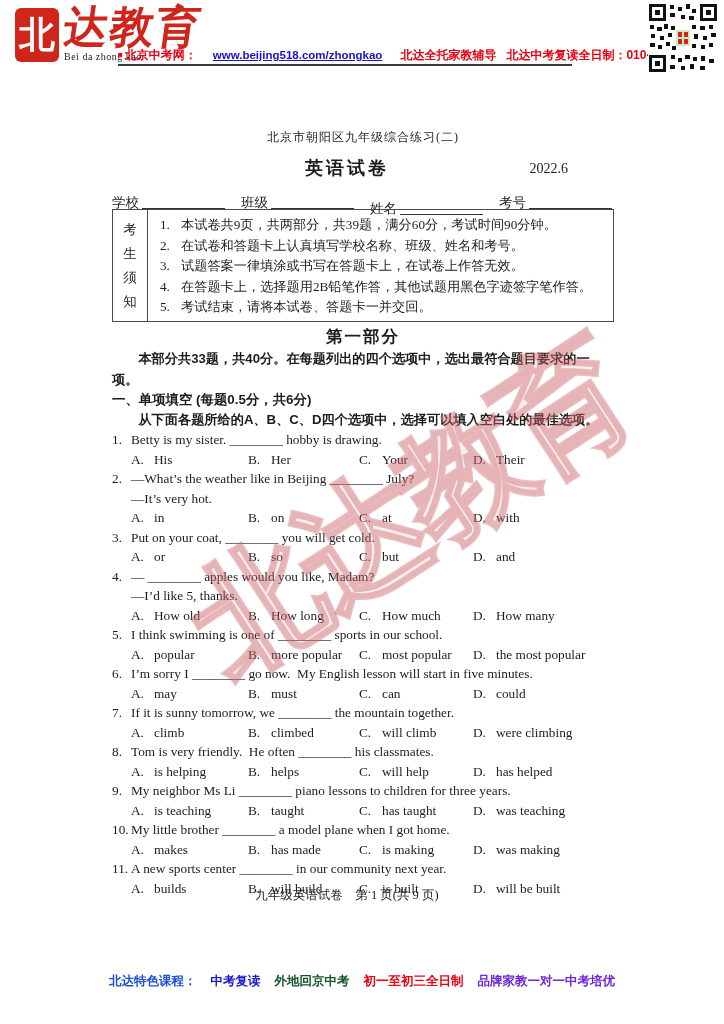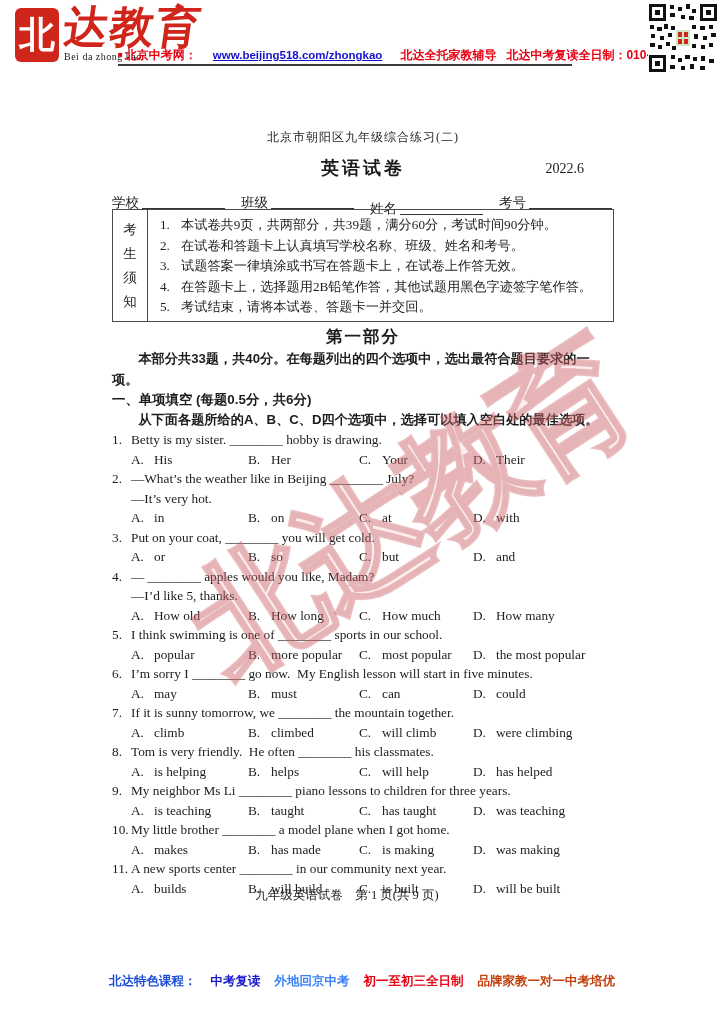--- a/index.html
+++ b/index.html
@@ -30,21 +30,21 @@
   .qr{position:absolute;right:6px;top:3px;width:70px;height:70px;}
   
   .watermark{
     position:absolute;left:150px;top:320px;width:520px;height:380px;z-index:3;pointer-events:none;
     display:flex;align-items:center;justify-content:center;transform:rotate(-33deg);
     font-family:"DejaVu Serif",serif;font-weight:bold;font-size:128px;letter-spacing:-6px;
     color:rgba(222,130,135,0.14);-webkit-text-stroke:3px rgba(201,92,98,0.40);white-space:nowrap;
   }
   
   .paper-title{position:absolute;top:129px;left:112px;width:502px;text-align:center;font-size:12px;letter-spacing:1px;z-index:2;}
-  .subject-row{position:absolute;top:156px;left:112px;width:502px;height:26px;z-index:2;}
+  .subject-row{position:absolute;top:156px;left:96px;width:502px;height:26px;z-index:2;}
   .subject{text-align:center;font-size:18px;font-weight:bold;letter-spacing:3px;
     font-family:"Liberation Sans","DejaVu Sans",sans-serif;}
   .exam-date{position:absolute;right:30px;top:5px;font-size:14px;font-weight:normal;}
   .fields-row{position:absolute;top:187px;left:112px;width:502px;display:flex;font-size:13.5px;z-index:2;align-items:center;}
   .field{flex:1;display:flex;margin-right:14px;}
   .field:last-child{margin-right:0;}
   .field .blank{flex:1;border-bottom:1px solid #333;margin:0 2px 3px 3px;}
   
   .notice{position:absolute;top:209px;left:112px;width:500px;height:111px;border:1px solid #4a4a4a;display:flex;z-index:2;background:transparent;}
   .notice-label{width:34px;border-right:1px solid #4a4a4a;display:flex;flex-direction:column;
@@ -315,13 +315,13 @@
           <span class="opt"><span class="opt-letter">A.</span><span class="opt-text">builds</span></span>
           <span class="opt"><span class="opt-letter">B.</span><span class="opt-text">will build</span></span>
           <span class="opt"><span class="opt-letter">C.</span><span class="opt-text">is built</span></span>
           <span class="opt"><span class="opt-letter">D.</span><span class="opt-text">will be built</span></span>
         </div>
       </div>
     </div>
 </div>
 
 <div class="page-footer">九年级英语试卷　第 1 页(共 9 页)</div>
-<div class="promo"><span style="color: #1d4ed8;">北达特色课程：</span><span style="color: rgb(26, 26, 204);">中考复读</span><span style="color: #3b82f6;">外地回京中考</span><span style="color: rgb(230, 0, 18);">初一至初三全日制</span><span style="color: #c2410c;">品牌家教一对一中考培优</span></div>
+<div class="promo"><span style="color: #1d4ed8;">北达特色课程：</span><span style="color: rgb(26, 26, 204);">中考复读</span><span style="color: #14532d;">外地回京中考</span><span style="color: rgb(230, 0, 18);">初一至初三全日制</span><span style="color: #6d28d9;">品牌家教一对一中考培优</span></div>
 
 </body></html>

